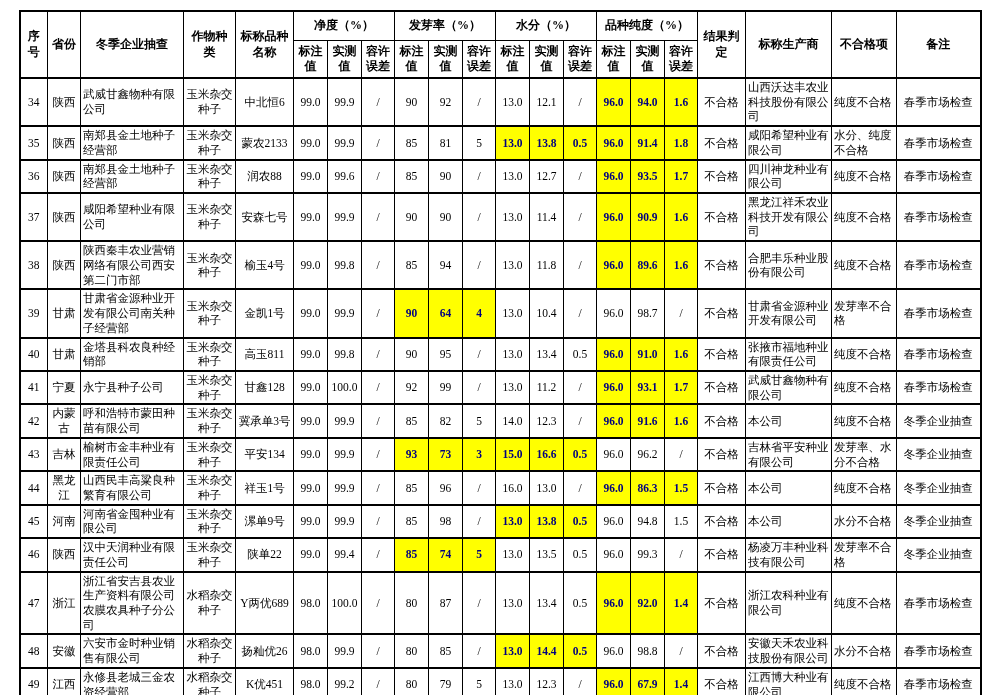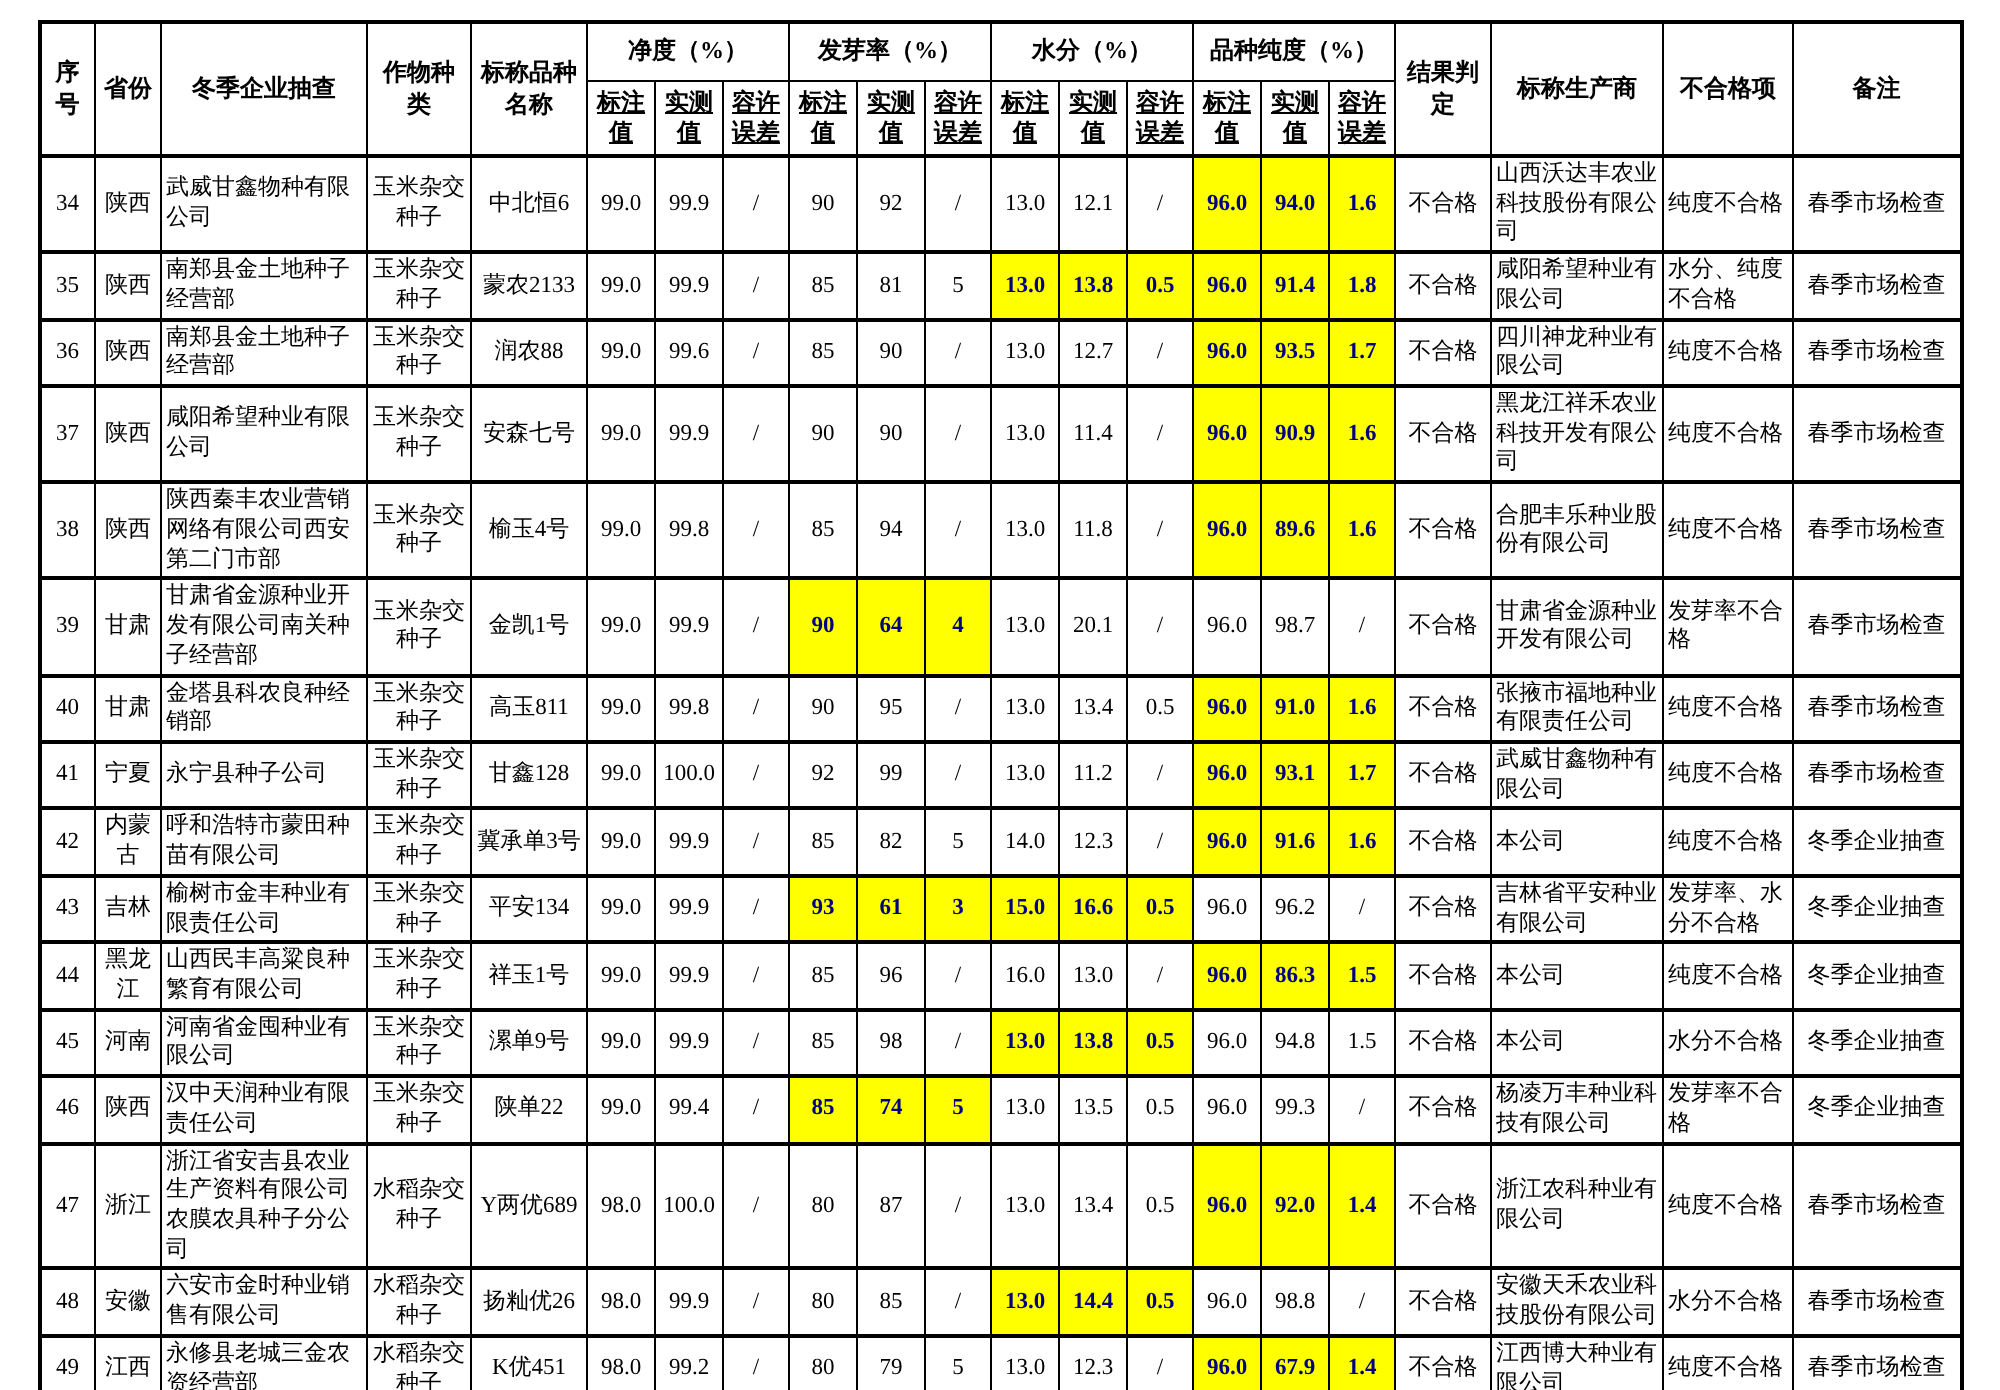--- a/index.html
+++ b/index.html
@@ -11,21 +11,21 @@
     border-collapse:collapse; table-layout:fixed;
     margin:10px auto 0 auto; border:2px solid #000;
   }
   .report th, .report td {
     border:1px solid #000; text-align:center; vertical-align:middle;
     font-size:11.5px; line-height:1.28; padding:1px 2px;
     word-break:break-all; overflow:hidden;
   }
   .report thead th { font-weight:bold; font-size:12px; }
   .report thead tr.group-row th { height:26px; }
-  .report thead tr.sub-row th { height:34px;text-decoration:underline; }
+  .report thead tr.sub-row th { height:34px; }
   .report tbody td { border-top:2px solid #000; }
   .report td.left { text-align:left; }
   .report td.hl { background:#FFFF00; color:#000080; font-weight:bold; }
 </style>
 </head>
 <body>
 
 <table class="report">
   <colgroup>
     <col style="width:28px">
@@ -203,21 +203,21 @@
         <td class="left">甘肃省金源种业开发有限公司南关种子经营部</td>
         <td>玉米杂交种子</td>
         <td>金凯1号</td>
         <td>99.0</td>
         <td>99.9</td>
         <td>/</td>
         <td class="hl">90</td>
         <td class="hl">64</td>
         <td class="hl">4</td>
         <td>13.0</td>
-        <td>20.1</td>
+        <td>10.4</td>
         <td>/</td>
         <td>96.0</td>
         <td>98.7</td>
         <td>/</td>
         <td>不合格</td>
         <td class="left">甘肃省金源种业开发有限公司</td>
         <td class="left">发芽率不合格</td>
         <td>春季市场检查</td>
       </tr>
       <tr>
@@ -292,21 +292,21 @@
       <tr>
         <td>43</td>
         <td>吉林</td>
         <td class="left">榆树市金丰种业有限责任公司</td>
         <td>玉米杂交种子</td>
         <td>平安134</td>
         <td>99.0</td>
         <td>99.9</td>
         <td>/</td>
         <td class="hl">93</td>
-        <td class="hl">61</td>
+        <td class="hl">73</td>
         <td class="hl">3</td>
         <td class="hl">15.0</td>
         <td class="hl">16.6</td>
         <td class="hl">0.5</td>
         <td>96.0</td>
         <td>96.2</td>
         <td>/</td>
         <td>不合格</td>
         <td class="left">吉林省平安种业有限公司</td>
         <td class="left">发芽率、水分不合格</td>

